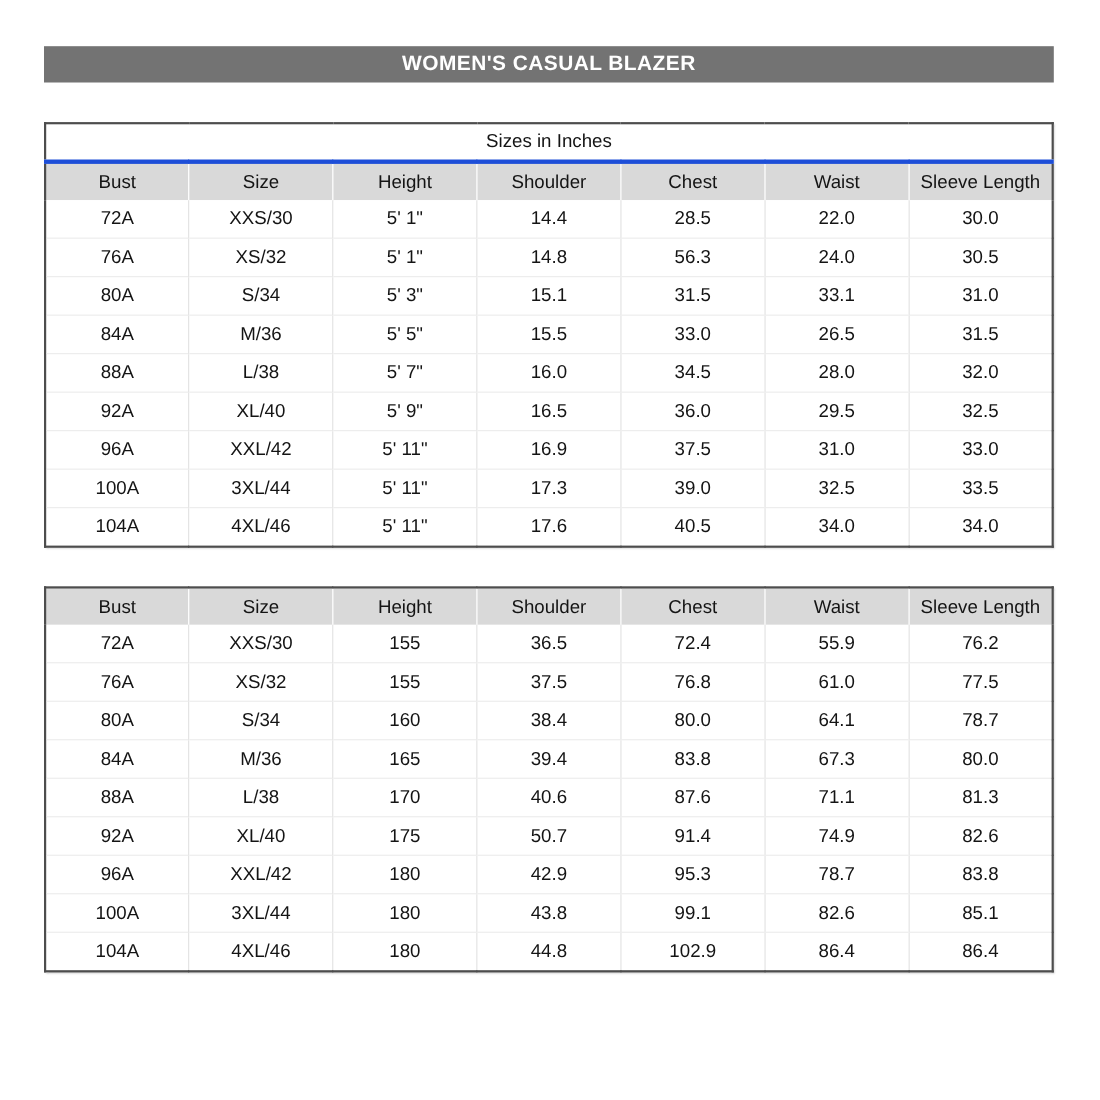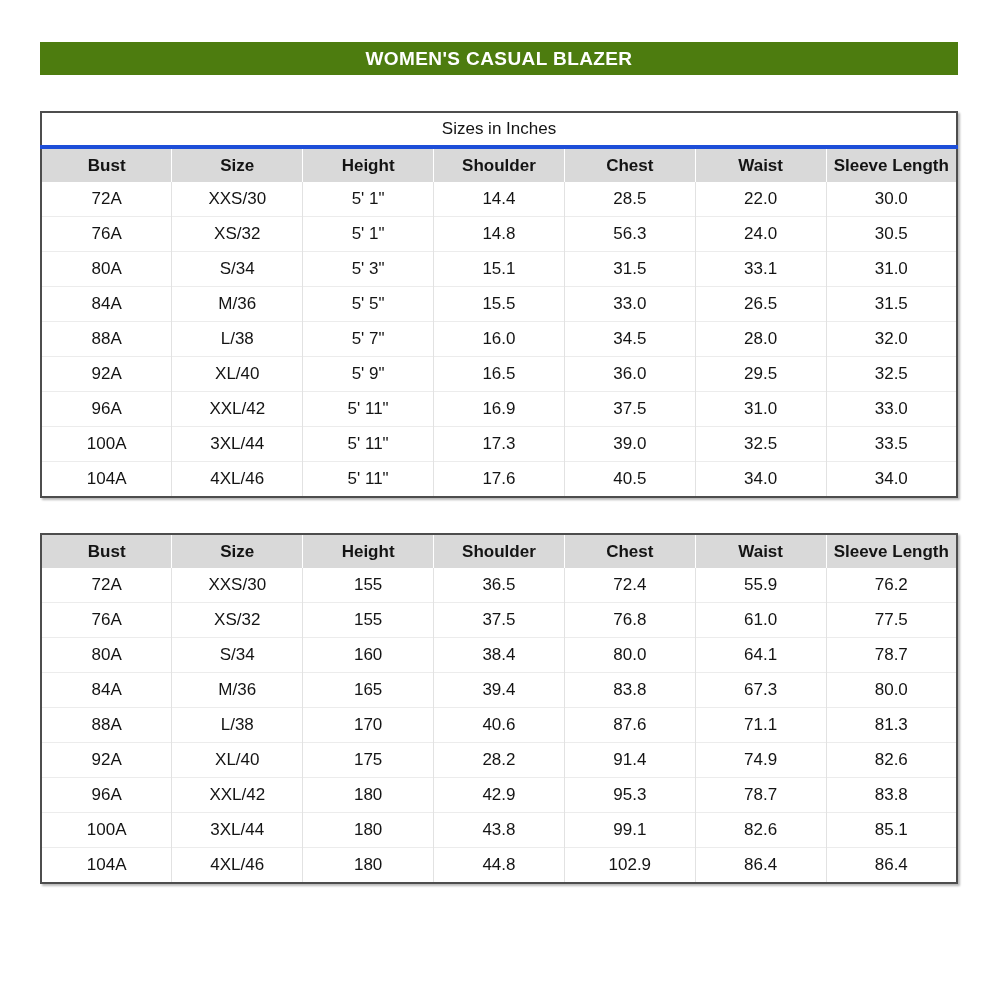--- a/index.html
+++ b/index.html
@@ -14,21 +14,21 @@
     height: 1000px;
     background: #ffffff;
     overflow: hidden;
   }
   .banner {
     position: absolute;
     left: 40px;
     top: 42px;
     width: 918px;
     height: 33px;
-    background: #4d7c0f;
+    background: #737373;
     color: #ffffff;
     display: flex;
     align-items: center;
     justify-content: center;
     font-weight: bold;
     font-size: 19px;
     letter-spacing: 0.4px;
   }
   table.size-table {
     position: absolute;
@@ -49,21 +49,21 @@
     height: 32px;
     font-weight: normal;
     font-size: 17px;
     text-align: center;
     border-bottom: 4px solid #1d4ed8;
     padding: 0;
   }
   tr.col-head th {
     background: #d9d9d9;
     height: 33px;
-    font-weight: bold;
+    font-weight: normal;
     font-size: 17px;
     text-align: center;
     border-left: 1px solid #ffffff;
     padding: 0;
   }
   tr.col-head th:first-child { border-left: none; }
   tbody td {
     height: 34px;
     text-align: center;
     vertical-align: middle;
@@ -239,21 +239,21 @@
           <td>170</td>
           <td>40.6</td>
           <td>87.6</td>
           <td>71.1</td>
           <td>81.3</td>
         </tr>
         <tr>
           <td>92A</td>
           <td>XL/40</td>
           <td>175</td>
-          <td>28.2</td>
+          <td>50.7</td>
           <td>91.4</td>
           <td>74.9</td>
           <td>82.6</td>
         </tr>
         <tr>
           <td>96A</td>
           <td>XXL/42</td>
           <td>180</td>
           <td>42.9</td>
           <td>95.3</td>

